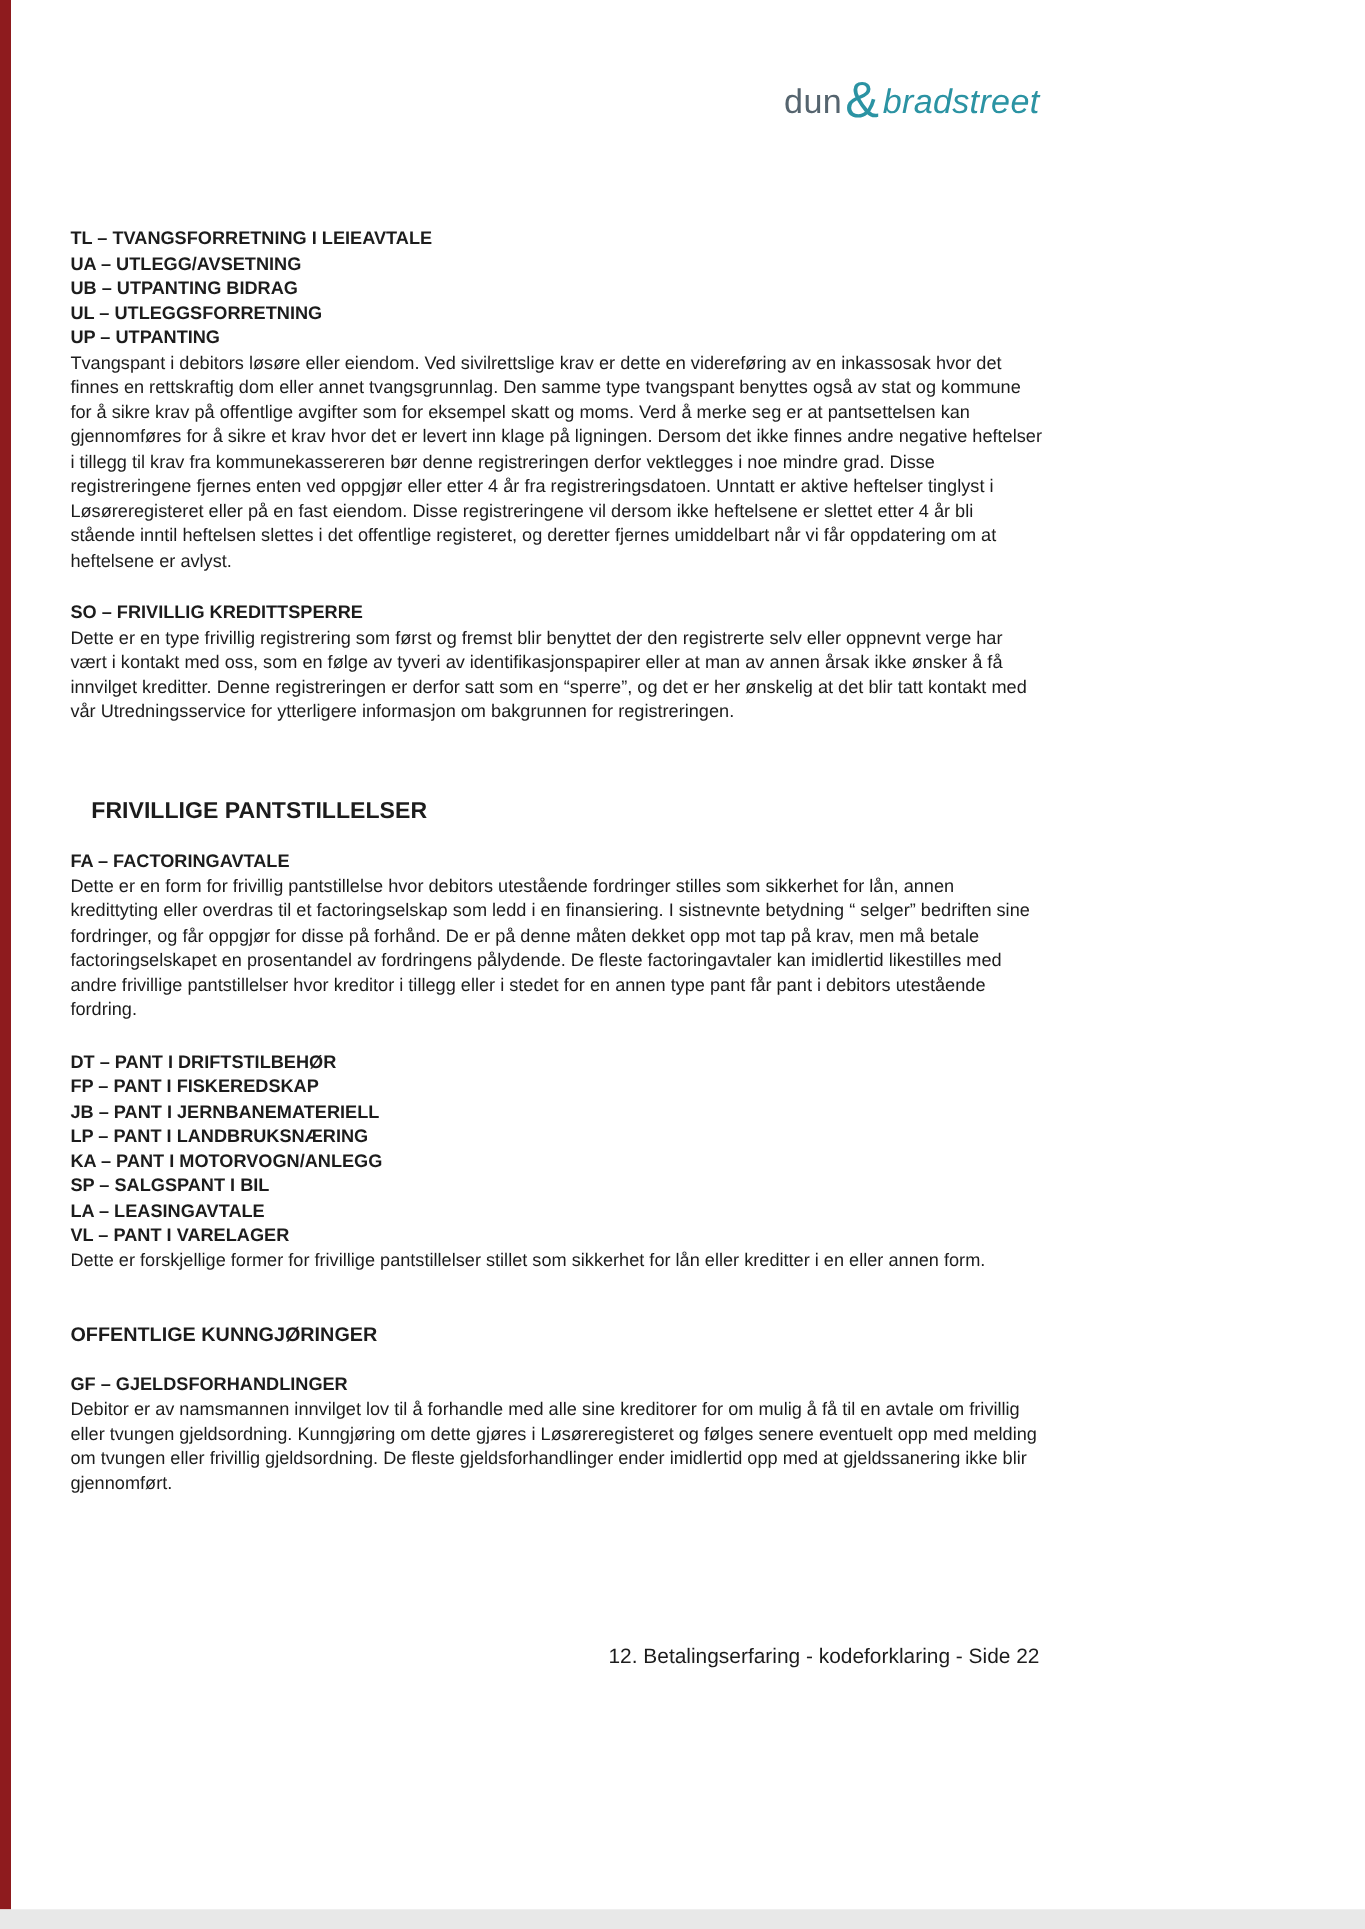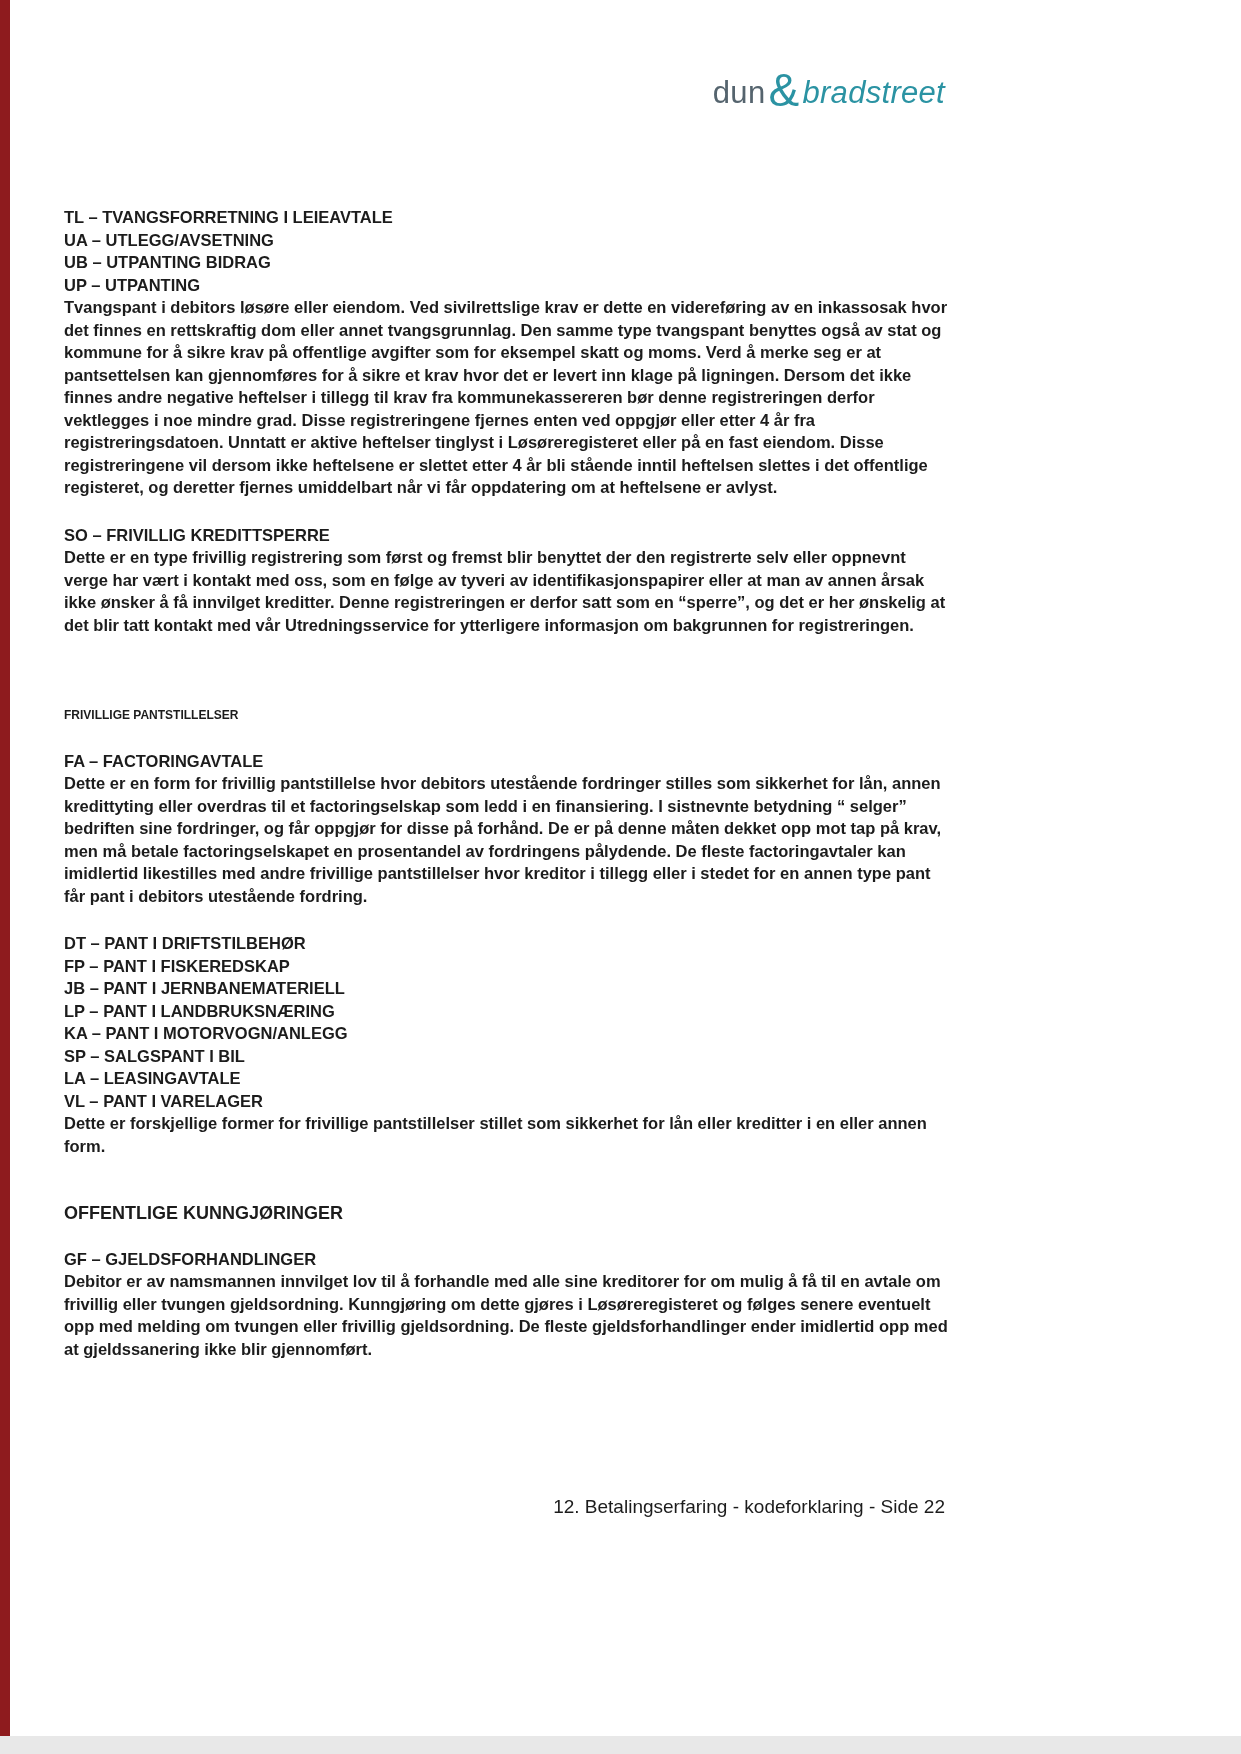--- a/index.html
+++ b/index.html
@@ -51,21 +51,21 @@
   .content {
     position: absolute;
     left: 64px;
     top: 206px;
     width: 884px;
     font-size: 16.5px;
     line-height: 22.5px;
   }
 
   .code-line { font-weight: 700; }
-  .para { margin: 0; font-weight: bold; }
+  .para { margin: 0; }
 
   .block { margin-top: 25px; }
   .block.first { margin-top: 0; }
 
   .section-title {
     font-weight: 700;
     margin-top: 68px;
   }
   .section-title.second { margin-top: 45px; }
 
@@ -93,30 +93,31 @@
     <span class="logo-amp">&amp;</span>
     <span class="logo-word brad">bradstreet</span>
   </header>
 
   <main class="content">
 
     <section class="block first">
       <div class="code-line">TL – TVANGSFORRETNING I LEIEAVTALE</div>
       <div class="code-line">UA – UTLEGG/AVSETNING</div>
       <div class="code-line">UB – UTPANTING BIDRAG</div>
+      <div class="code-line">UL – UTLEGGSFORRETNING</div>
       <div class="code-line">UP – UTPANTING</div>
       <p class="para">Tvangspant i debitors løsøre eller eiendom. Ved sivilrettslige krav er dette en videreføring av en inkassosak hvor det finnes en rettskraftig dom eller annet tvangsgrunnlag. Den samme type tvangspant benyttes også av stat og kommune for å sikre krav på offentlige avgifter som for eksempel skatt og moms. Verd å merke seg er at pantsettelsen kan gjennomføres for å sikre et krav hvor det er levert inn klage på ligningen. Dersom det ikke finnes andre negative heftelser i tillegg til krav fra kommunekassereren bør denne registreringen derfor vektlegges i noe mindre grad. Disse registreringene fjernes enten ved oppgjør eller etter 4 år fra registreringsdatoen. Unntatt er aktive heftelser tinglyst i Løsøreregisteret eller på en fast eiendom. Disse registreringene vil dersom ikke heftelsene er slettet etter 4 år bli stående inntil heftelsen slettes i det offentlige registeret, og deretter fjernes umiddelbart når vi får oppdatering om at heftelsene er avlyst.</p>
     </section>
 
     <section class="block">
       <div class="code-line">SO – FRIVILLIG KREDITTSPERRE</div>
       <p class="para">Dette er en type frivillig registrering som først og fremst blir benyttet der den registrerte selv eller oppnevnt verge har vært i kontakt med oss, som en følge av tyveri av identifikasjonspapirer eller at man av annen årsak ikke ønsker å få innvilget kreditter. Denne registreringen er derfor satt som en “sperre”, og det er her ønskelig at det blir tatt kontakt med vår Utredningsservice for ytterligere informasjon om bakgrunnen for registreringen.</p>
     </section>
 
-    <h2 class="section-title" style="font-size:12px;">FRIVILLIGE PANTSTILLELSER</h2>
+    <h2 class="section-title" style="font-size:21px;margin-left:19px;">FRIVILLIGE PANTSTILLELSER</h2>
 
     <section class="block after-title">
       <div class="code-line">FA – FACTORINGAVTALE</div>
       <p class="para">Dette er en form for frivillig pantstillelse hvor debitors utestående fordringer stilles som sikkerhet for lån, annen kredittyting eller overdras til et factoringselskap som ledd i en finansiering. I sistnevnte betydning “ selger” bedriften sine fordringer, og får oppgjør for disse på forhånd. De er på denne måten dekket opp mot tap på krav, men må betale factoringselskapet en prosentandel av fordringens pålydende. De fleste factoringavtaler kan imidlertid likestilles med andre frivillige pantstillelser hvor kreditor i tillegg eller i stedet for en annen type pant får pant i debitors utestående fordring.</p>
     </section>
 
     <section class="block">
       <div class="code-line">DT – PANT I DRIFTSTILBEHØR</div>
       <div class="code-line">FP – PANT I FISKEREDSKAP</div>
       <div class="code-line">JB – PANT I JERNBANEMATERIELL</div>

